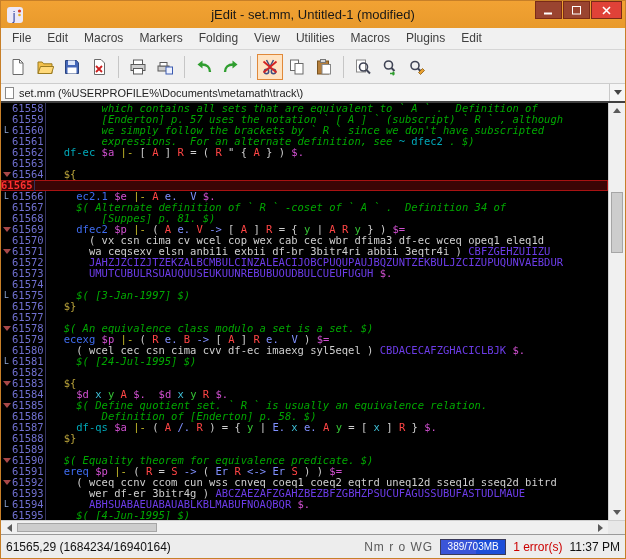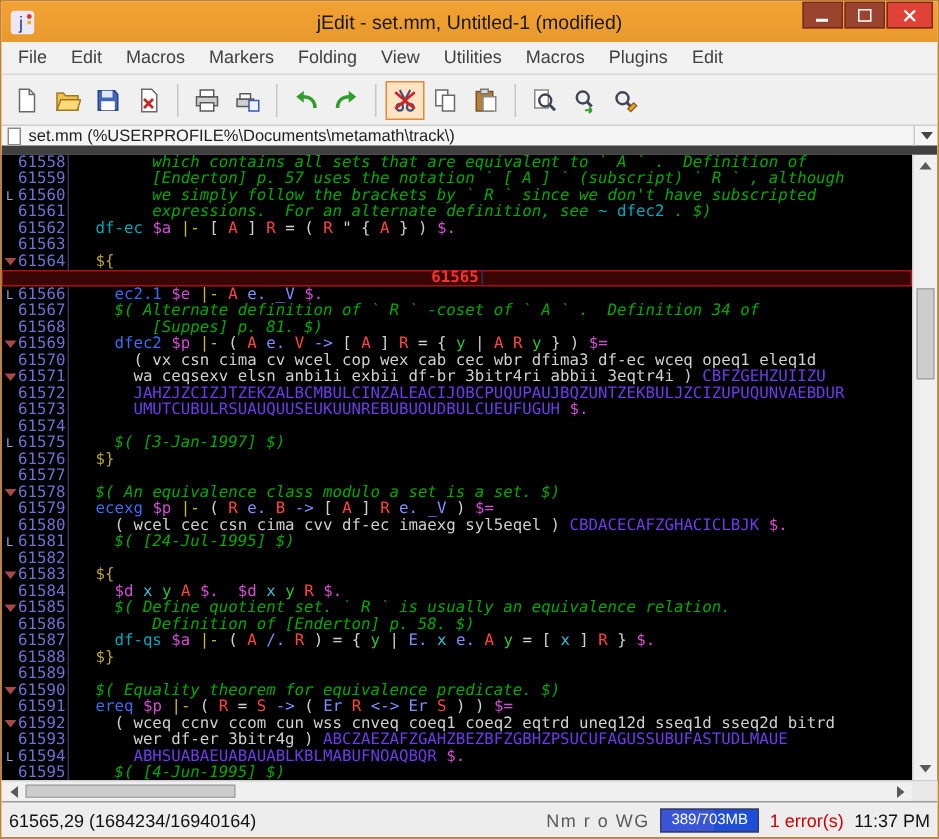--- a/index.html
+++ b/index.html
@@ -51,39 +51,39 @@
   .tb-btn {
     width: 26px; height: 26px; border: 1px solid transparent; background: transparent;
     display: flex; align-items: center; justify-content: center; padding: 0;
   }
   .tb-hl { border-color: #e0893a; background: #ffe3c2; }
   .tb-sep { width: 1px; height: 22px; background: #c6c6c6; margin: 0 5px; flex: none; }
 
   
   .bufferbar {
     height: 19px; flex: none; background: #f5f5f5;
-    border-bottom: 6px solid #404040;
+    border-bottom: 2px solid #404040;
     display: flex; align-items: center; font-size: 11px; color: #222;
     padding-left: 4px;
     justify-content: flex-end;
   }
   .buf-icon { width: 9px; height: 12px; background: #ffffff; border: 1px solid #8a8a8a; margin-right: 5px; flex: none; }
   .buf-text { flex: 1; white-space: nowrap; overflow: hidden; }
   .buf-arrow-box { width: 16px; height: 100%; display: flex; align-items: center; justify-content: center; border-left: 1px solid #c9c9c9; }
   .tri-down { width: 0; height: 0; border-left: 4px solid transparent; border-right: 4px solid transparent; border-top: 5px solid #444; }
 
   
   .editor {
     flex: 1; display: flex; overflow: hidden;
     background: var(--editor_bg);
     font-family: "DejaVu Sans Mono", monospace;
     font-size: 10.5px; line-height: 11px;
   }
   .ed-lines { flex: 1; overflow: hidden; white-space: pre; }
-  .ed-row { display: flex; height: 11px; align-items: center; }
+  .ed-row { display: flex; height: 11px; }
   .ed-marker { width: 11px; flex: none; display: flex; align-items: center; justify-content: center; }
   .mk-tri { width: 0; height: 0; border-left: 4px solid transparent; border-right: 4px solid transparent; border-top: 5px solid #a84848; }
   .mk-end { color: #8fa8d8; font-size: 8px; line-height: 11px; }
   .ed-num {
     width: 34px; flex: none; text-align: right; padding-right: 3px;
     color: var(--line_number); border-right: 1px solid #32325a;
   }
   .ed-num-error { color: var(--error); font-weight: bold; }
   .ed-text { padding-left: 5px; flex: 1; overflow: hidden; }
   .ed-error { background: #3a0505; box-shadow: inset 0 0 0 1px #a81212; flex-direction: column; }

